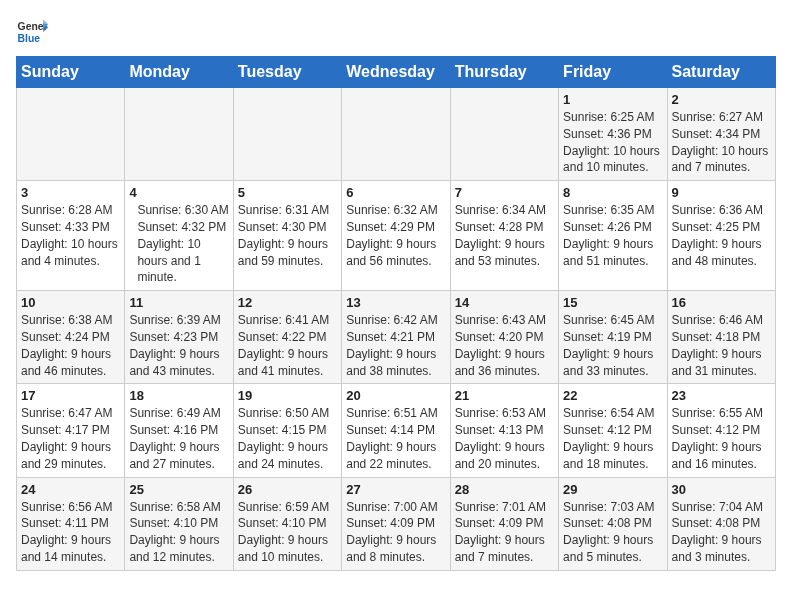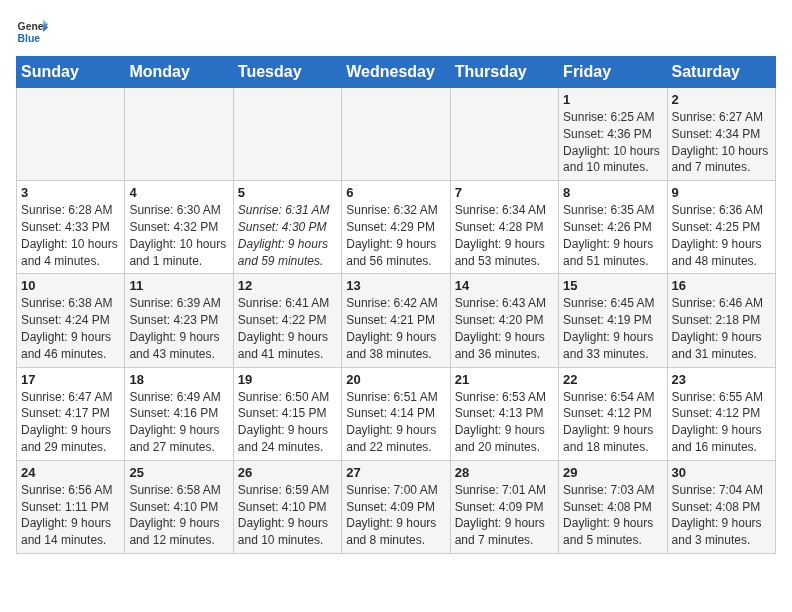--- a/index.html
+++ b/index.html
@@ -120,27 +120,27 @@
       </tr>
       <tr>
         <td>
           <div class="day-num">3</div>
           <div class="day-info" style="white-space: pre-line;">Sunrise: 6:28 AM
 Sunset: 4:33 PM
 Daylight: 10 hours and 4 minutes.</div>
         </td>
         <td>
           <div class="day-num">4</div>
-          <div class="day-info" style="white-space: pre-line;">Sunrise: 6:30 AM
+          <div class="day-info" style="white-space: pre-line; margin-left: 8px;">Sunrise: 6:30 AM
 Sunset: 4:32 PM
 Daylight: 10 hours and 1 minute.</div>
         </td>
         <td>
           <div class="day-num">5</div>
-          <div class="day-info" style="white-space: pre-line; font-style: italic;">Sunrise: 6:31 AM
+          <div class="day-info" style="white-space: pre-line;">Sunrise: 6:31 AM
 Sunset: 4:30 PM
 Daylight: 9 hours and 59 minutes.</div>
         </td>
         <td>
           <div class="day-num">6</div>
           <div class="day-info" style="white-space: pre-line;">Sunrise: 6:32 AM
 Sunset: 4:29 PM
 Daylight: 9 hours and 56 minutes.</div>
         </td>
         <td>
@@ -195,21 +195,21 @@
         </td>
         <td>
           <div class="day-num">15</div>
           <div class="day-info" style="white-space: pre-line;">Sunrise: 6:45 AM
 Sunset: 4:19 PM
 Daylight: 9 hours and 33 minutes.</div>
         </td>
         <td>
           <div class="day-num">16</div>
           <div class="day-info" style="white-space: pre-line;">Sunrise: 6:46 AM
-Sunset: 2:18 PM
+Sunset: 4:18 PM
 Daylight: 9 hours and 31 minutes.</div>
         </td>
       </tr>
       <tr>
         <td>
           <div class="day-num">17</div>
           <div class="day-info" style="white-space: pre-line;">Sunrise: 6:47 AM
 Sunset: 4:17 PM
 Daylight: 9 hours and 29 minutes.</div>
         </td>
@@ -247,21 +247,21 @@
           <div class="day-num">23</div>
           <div class="day-info" style="white-space: pre-line;">Sunrise: 6:55 AM
 Sunset: 4:12 PM
 Daylight: 9 hours and 16 minutes.</div>
         </td>
       </tr>
       <tr>
         <td>
           <div class="day-num">24</div>
           <div class="day-info" style="white-space: pre-line;">Sunrise: 6:56 AM
-Sunset: 1:11 PM
+Sunset: 4:11 PM
 Daylight: 9 hours and 14 minutes.</div>
         </td>
         <td>
           <div class="day-num">25</div>
           <div class="day-info" style="white-space: pre-line;">Sunrise: 6:58 AM
 Sunset: 4:10 PM
 Daylight: 9 hours and 12 minutes.</div>
         </td>
         <td>
           <div class="day-num">26</div>

